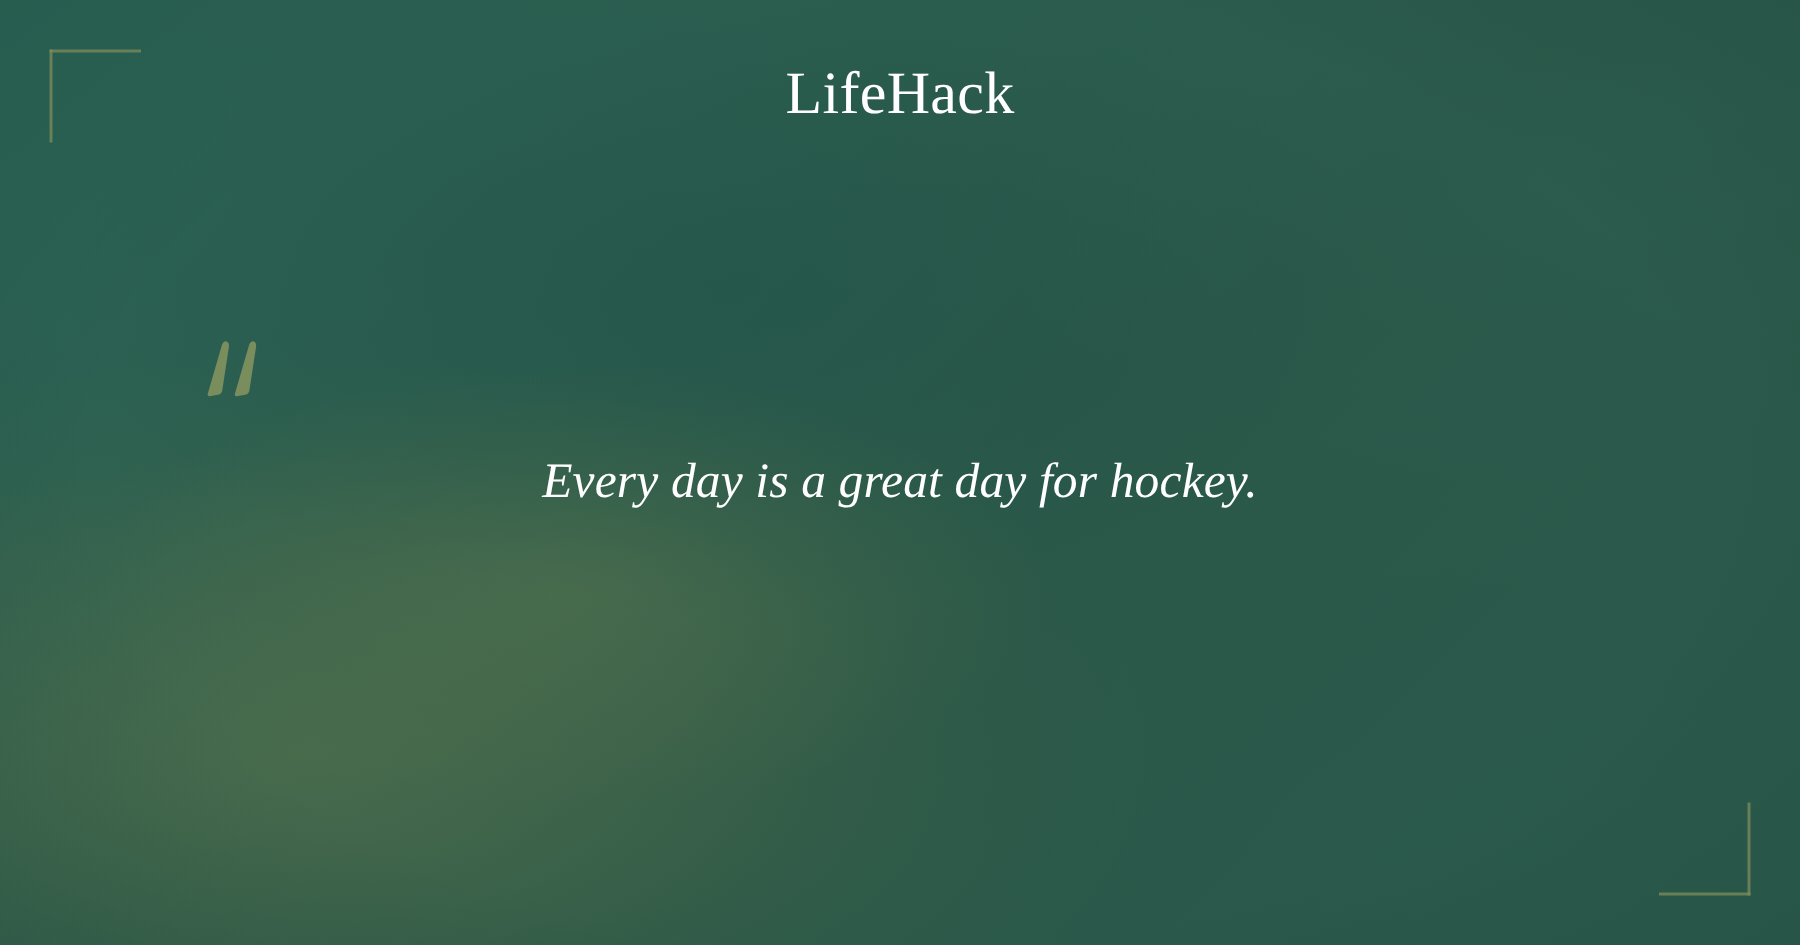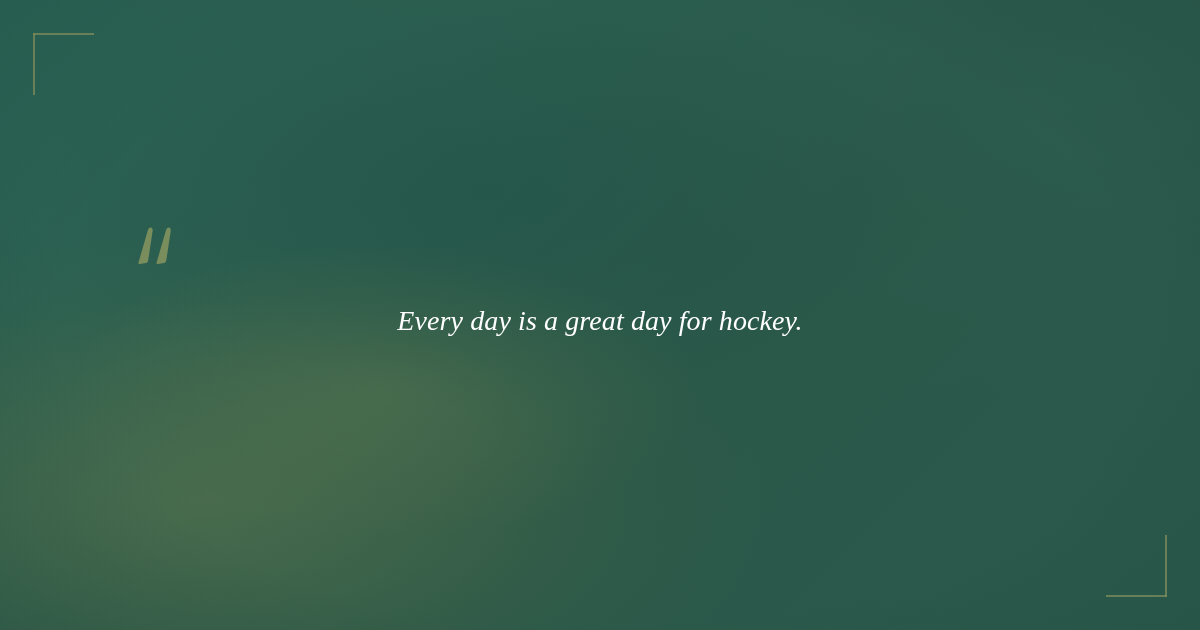--- a/index.html
+++ b/index.html
@@ -141,21 +141,21 @@
 
   
   #quote-text {
     position: absolute;
     top: 294px;
     left: 100px;
     width: 1000px;
     text-align: center;
     font-family: "Liberation Serif", "DejaVu Serif", serif;
     font-style: italic;
-    font-size: 28px;
+    font-size: 33px;
     line-height: 54px;
     color: #ffffff;
     letter-spacing: 0.1px;
   }
 </style>
 </head>
 <body>
 
 <div id="quote-card">
 
@@ -170,20 +170,21 @@
   <div class="corner corner-tl">
     <span class="arm-h"></span>
     <span class="arm-v"></span>
   </div>
 
   <div class="corner corner-br">
     <span class="arm-h"></span>
     <span class="arm-v"></span>
   </div>
 
+  <div id="brand-logo">LifeHack</div>
 
   <div id="quote-mark-wrap">
     <svg width="70" height="70" viewBox="0 0 70 70" aria-hidden="true">
       <path d="M14.5 54.5 L23.8 22.5 C24.3 20.6 25.6 19.4 26.9 19.6 C28.2 19.8 28.9 21.3 28.6 23.3 L24.2 52.2 C24.0 53.7 23.1 54.8 22.0 55.0 L15.9 56.1 C14.7 56.3 14.2 55.6 14.5 54.5 Z" fill="#7e8f5e" opacity="0.95"></path>
       <path d="M32.6 54.5 L41.9 22.5 C42.4 20.6 43.7 19.4 45.0 19.6 C46.3 19.8 47.0 21.3 46.7 23.3 L42.3 52.2 C42.1 53.7 41.2 54.8 40.1 55.0 L34.0 56.1 C32.8 56.3 32.3 55.6 32.6 54.5 Z" fill="#7e8f5e" opacity="0.95"></path>
     </svg>
   </div>
 
   <div id="quote-text">Every day is a great day for hockey.</div>
 

